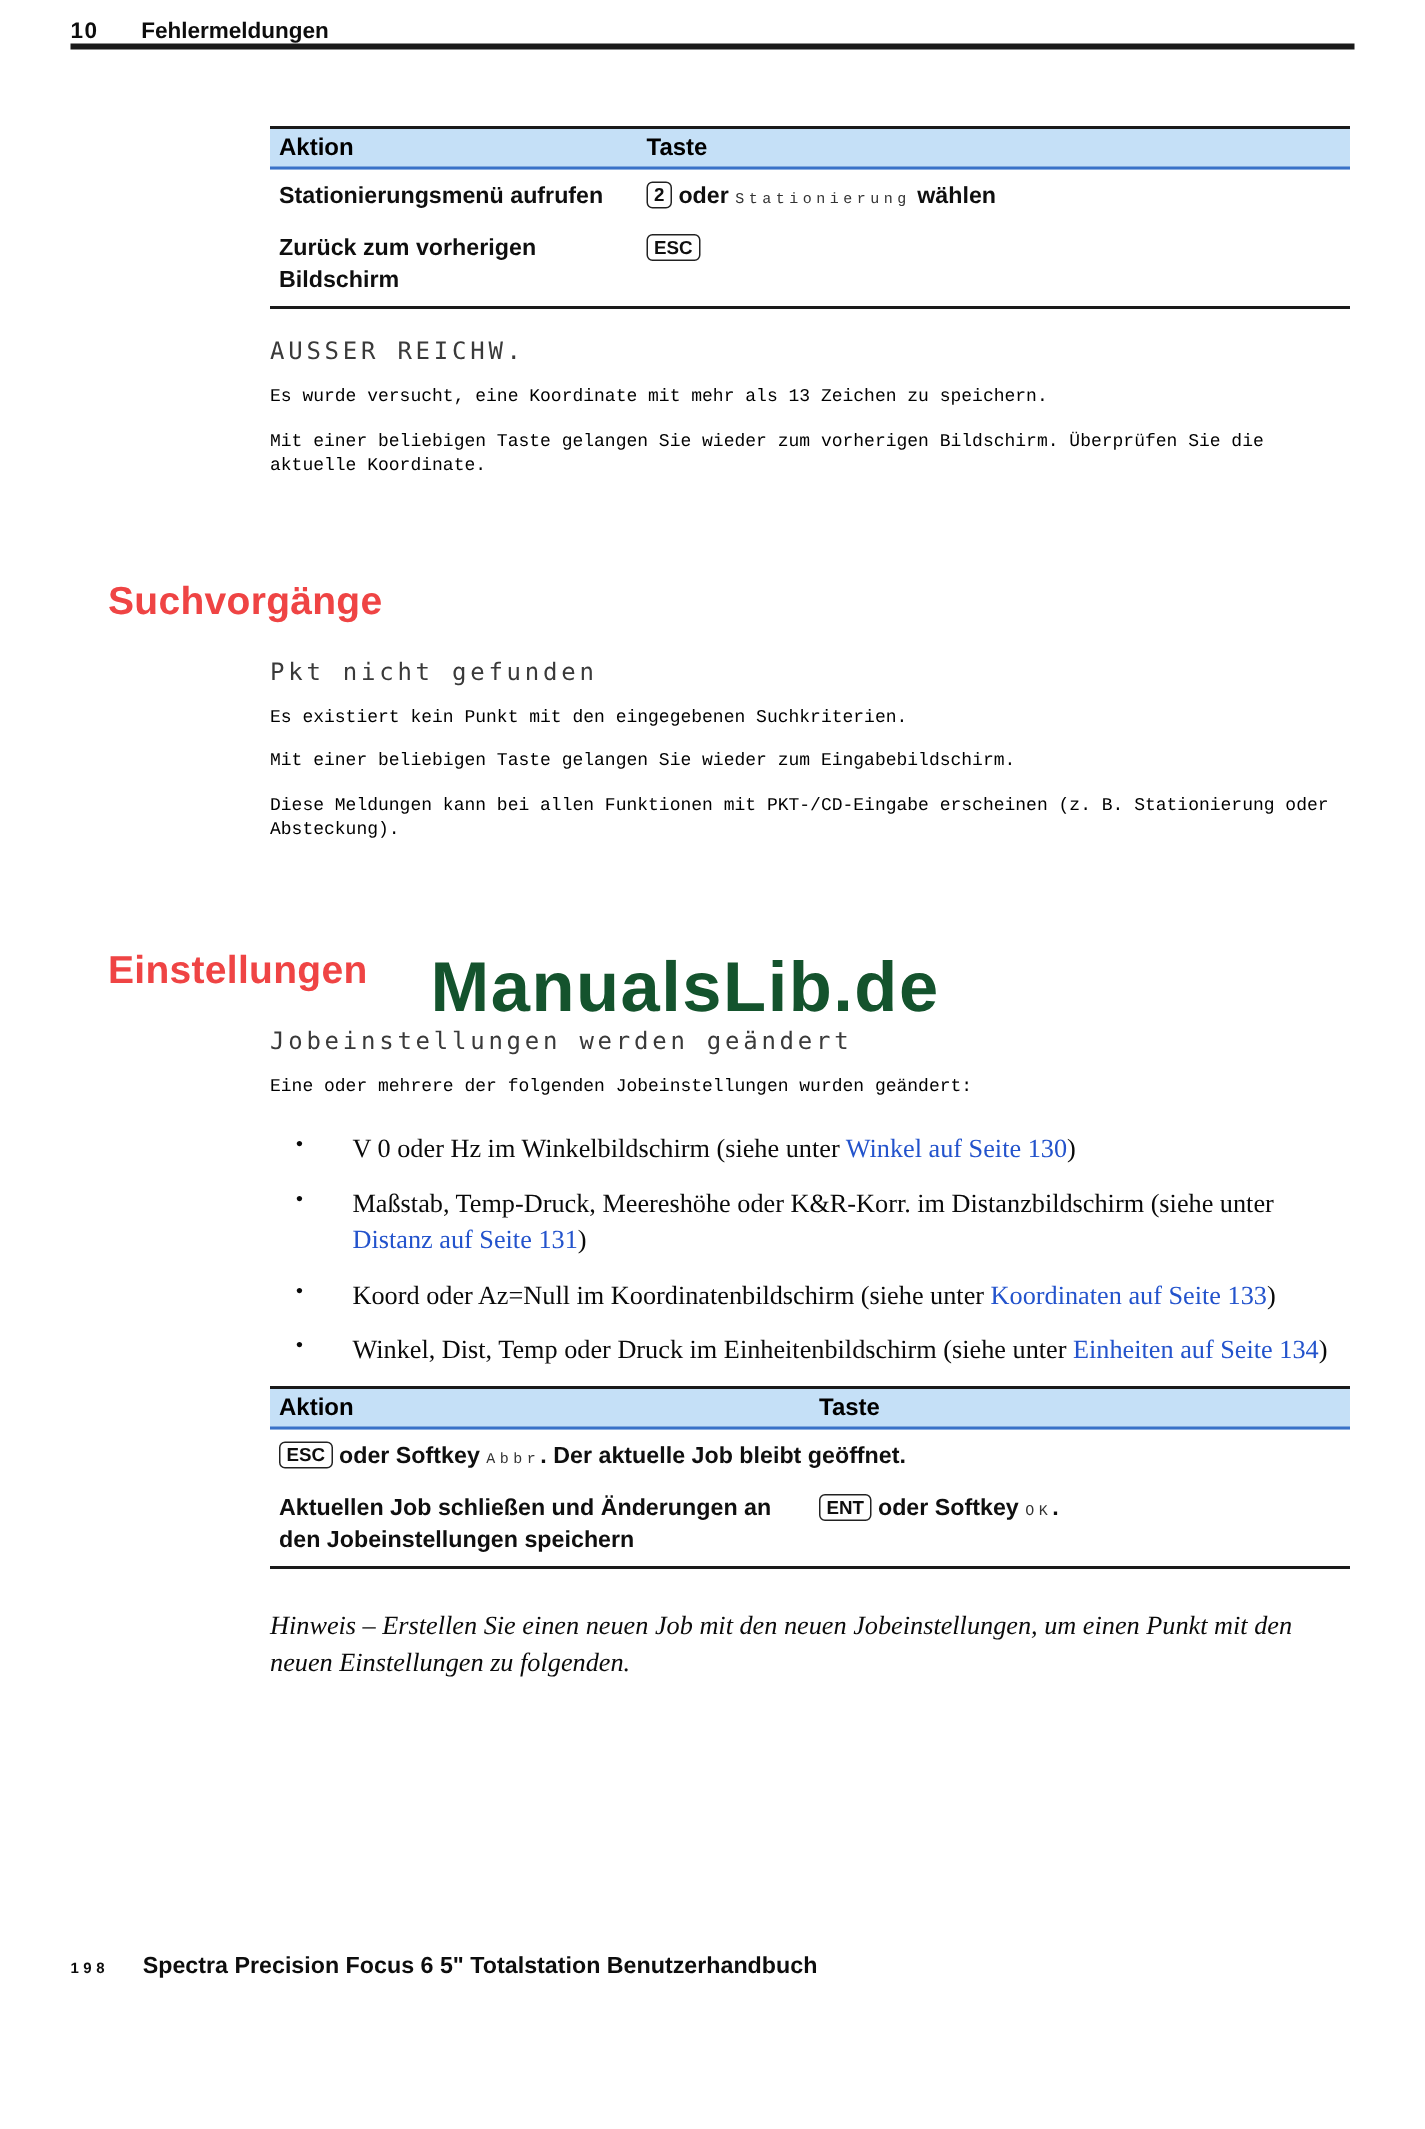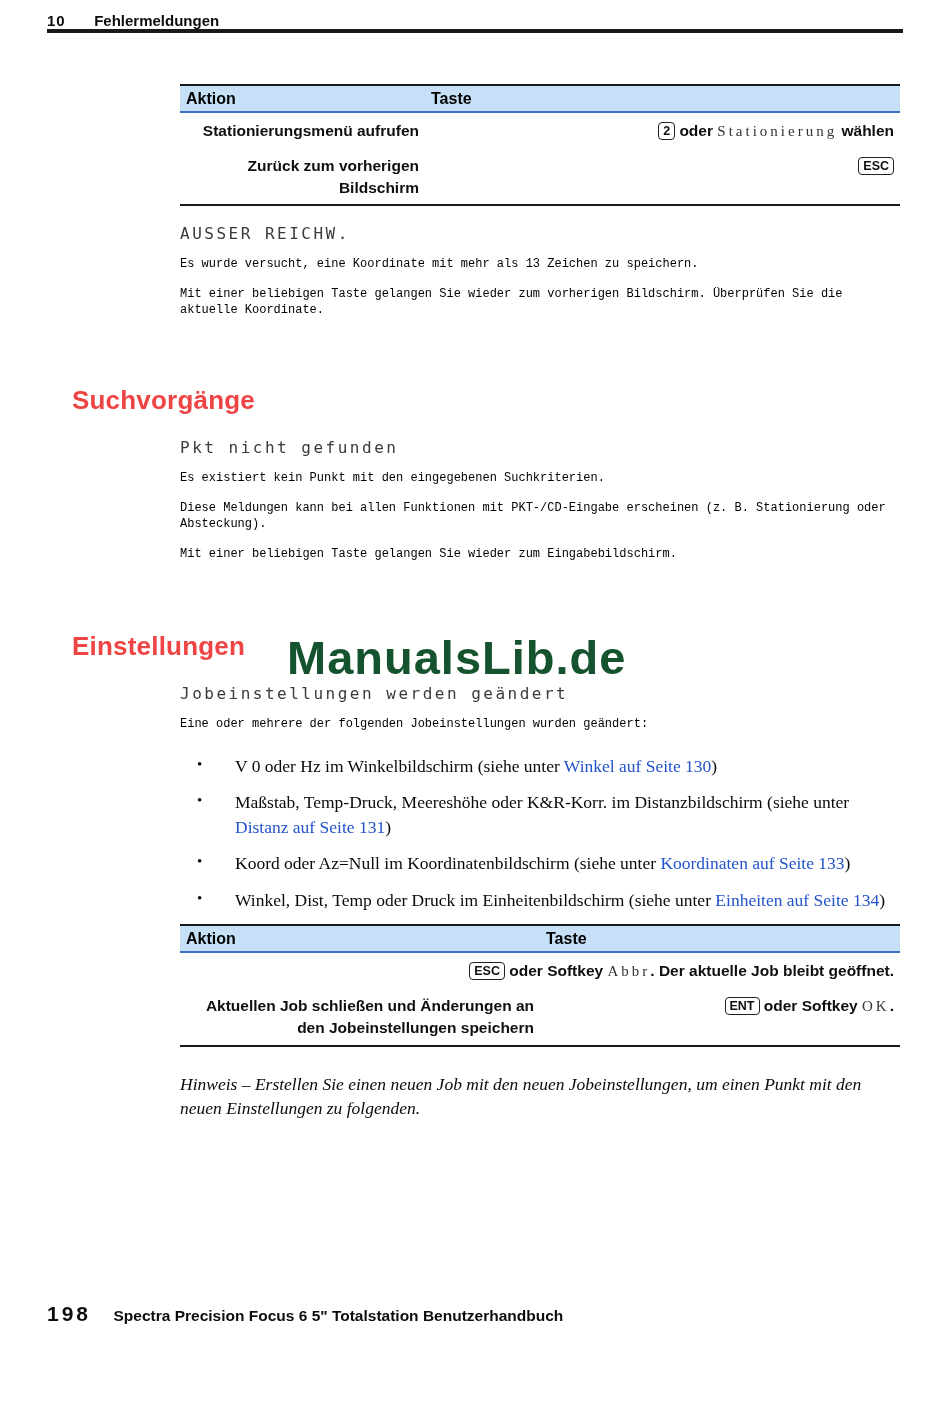--- a/index.html
+++ b/index.html
@@ -16,30 +16,30 @@
     border-top:3px solid #1a1a1a; border-bottom:1px solid #1a1a1a; }
   
   .flow { position:absolute; top:84px; left:0; width:929px; }
   .content { margin-left:180px; width:720px; }
   
   .tbl { width:720px; border-bottom:2px solid #1a1a1a; margin-bottom:18px; }
   .tbl .thead { display:flex; background:#c5e0f7; border-top:2px solid #1a1a1a;
     border-bottom:2px solid #3a72c8; }
   .tbl .th { font-weight:bold; font-size:16px; padding:4px 6px 3px 6px; color:#000; }
   .tbl .row { display:flex; padding:7px 0 6px 0; }
-  .tbl .cell { font-size:15.5px; font-weight:bold; line-height:1.4; padding:0 6px; color:#0f0f0f;text-align:right; }
+  .tbl .cell { font-size:15.5px; font-weight:bold; line-height:1.4; padding:0 6px; color:#0f0f0f; }
   .t1 .c1 { width:245px; flex:none; }
   .t1 .c2 { flex:1; }
   .t2 .c1 { width:360px; flex:none; }
   .t2 .c2 { flex:1; }
   .key { display:inline-block; border:1.5px solid #222; border-radius:4px;
     padding:0 4px; font-size:12.5px; line-height:16px; font-weight:bold;
     position:relative; top:-1px; background:#fff; }
-  .lcd { font-family:Liberation Serif, serif; font-weight:normal;
-    letter-spacing:3px; font-size:15px; color:#333; }
+  .lcd { font-family:Liberation Mono, monospace; font-weight:normal;
+    letter-spacing:3px; font-size:10px; color:#333; }
   
   .lcdline { font-family:"DejaVu Sans Mono", monospace; font-size:16px;
     letter-spacing:2.5px; color:#3a3a3a; margin-bottom:13px; }
   p.body { font-family:Liberation Mono, monospace; font-size:12px;
     line-height:1.38; margin-bottom:13px; color:#000000; }
   
   h2.sect { font-size:26px; font-weight:bold; color:#ef4444;
     margin:0 0 22px 72px; letter-spacing:0.2px; }
   .gap1 { height:53px; }
   .gap2 { height:56px; }
@@ -56,21 +56,21 @@
     margin-bottom:12px; color:#0a0a0a; }
   ul.bullets li .marker { position:absolute; left:17px; top:0; font-size:15px; }
   a.xref { color:#2353cc; text-decoration:none; cursor:pointer;
     font-family:"Liberation Serif", serif; }
   
   p.note { font-family:"Liberation Serif", serif; font-style:italic;
     font-size:17.5px; line-height:1.4; margin-top:25px; color:#0a0a0a; }
   p.note .notelabel { font-weight:normal; }
   
   .pagefoot { position:absolute; top:1302px; left:47px; }
-  .pagefoot .pnum { font-weight:bold; font-size:21px; letter-spacing:3px; }
+  .pagefoot .pnum { font-weight:bold; font-size:10px; letter-spacing:3px; }
   .pagefoot .ptext { font-weight:bold; font-size:15.5px; margin-left:18px; }
 </style>
 </head>
 <body>
 
 <div class="page">
 
   <div class="pagehead">
     <span class="chnum">10</span>
     <span class="chtitle">Fehlermeldungen</span>
@@ -108,22 +108,22 @@
       <p class="body">Es wurde versucht, eine Koordinate mit mehr als 13 Zeichen zu speichern.</p>
       <p class="body">Mit einer beliebigen Taste gelangen Sie wieder zum vorherigen Bildschirm. Überprüfen Sie die aktuelle Koordinate.</p>
     </div>
 
     <div class="gap1"></div>
 
     <h2 class="sect">Suchvorgänge</h2>
     <div class="content">
       <div class="lcdline">Pkt nicht gefunden</div>
       <p class="body">Es existiert kein Punkt mit den eingegebenen Suchkriterien.</p>
+      <p class="body">Mit einer beliebigen Taste gelangen Sie wieder zum Eingabebildschirm.</p>
       <p class="body">Diese Meldungen kann bei allen Funktionen mit PKT-/CD-Eingabe erscheinen (z. B. Stationierung oder Absteckung).</p>
-      <p class="body">Mit einer beliebigen Taste gelangen Sie wieder zum Eingabebildschirm.</p>
     </div>
 
     <div class="gap2"></div>
 
     <div class="einst-row">
       <h2 class="sect">Einstellungen</h2>
     </div>
     <div class="content">
       <div class="lcdline">Jobeinstellungen werden geändert</div>
       <p class="body">Eine oder mehrere der folgenden Jobeinstellungen wurden geändert:</p>

